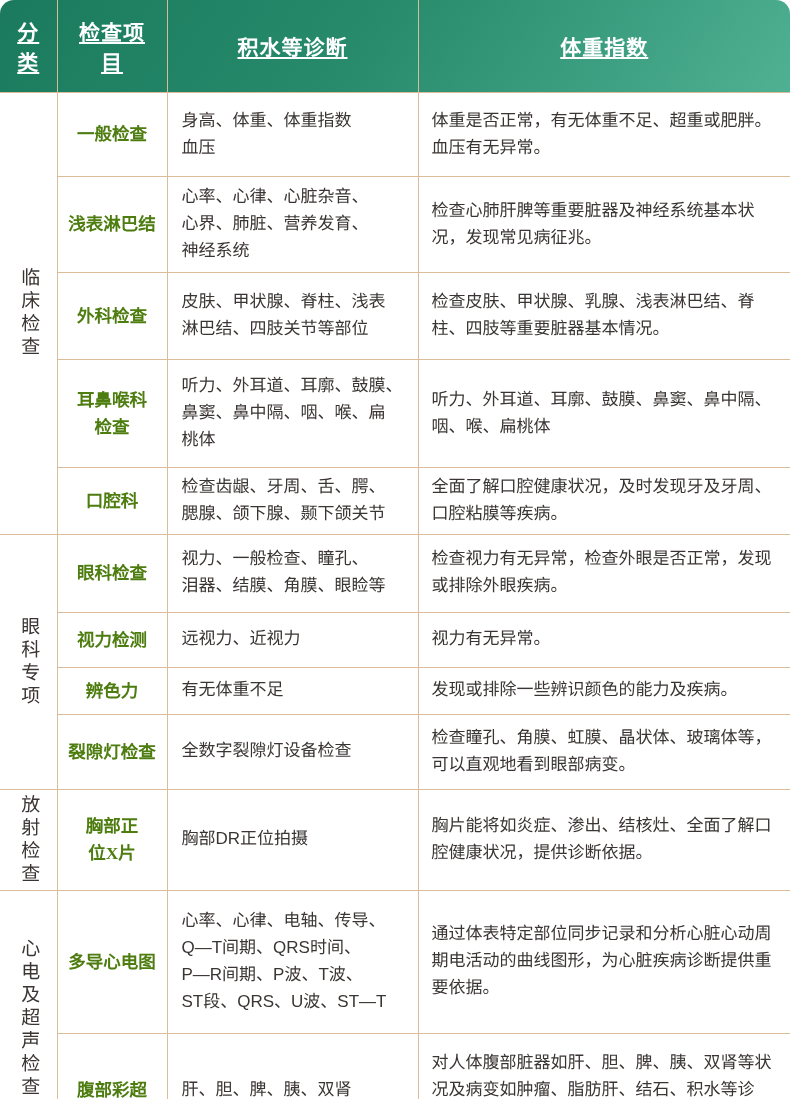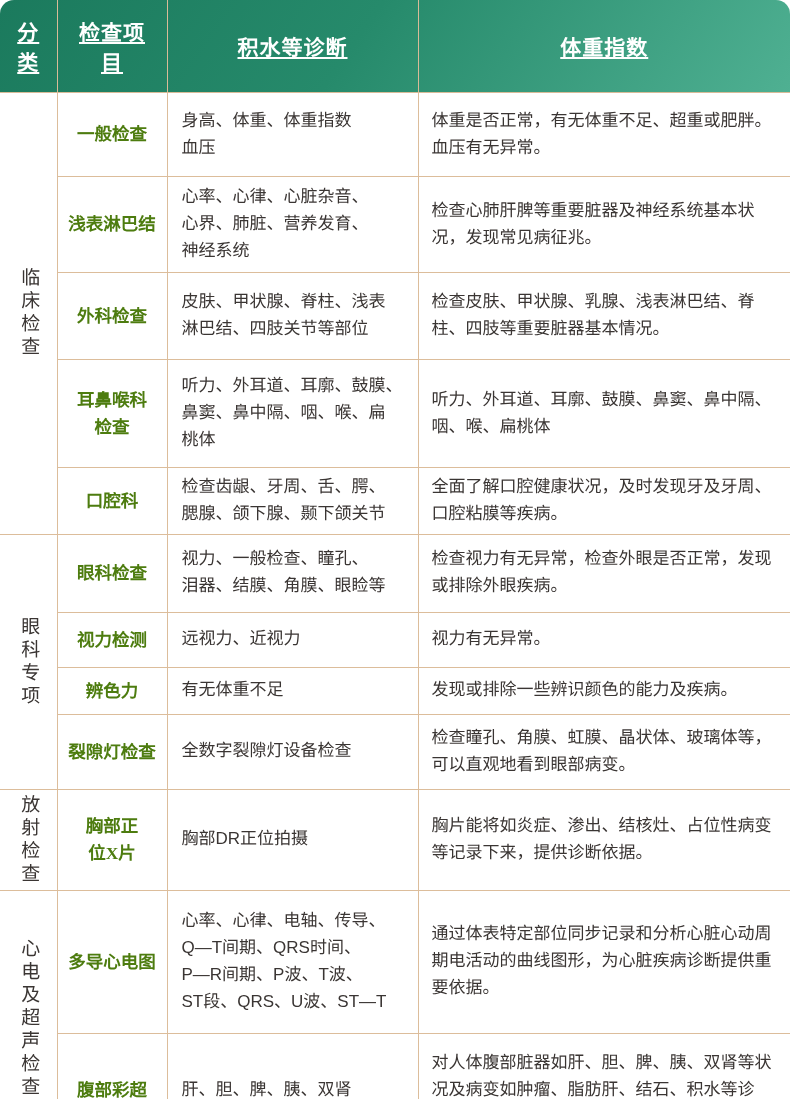--- a/index.html
+++ b/index.html
@@ -164,21 +164,21 @@
         <td class="item-cell">裂隙灯检查</td>
         <td class="cont-cell">全数字裂隙灯设备检查</td>
         <td class="clin-cell">检查瞳孔、角膜、虹膜、晶状体、玻璃体等，可以直观地看到眼部病变。</td>
       </tr>
 
       <tr style="height:95px;">
         <td class="cat-cell" rowspan="1">放射检查</td>
         <td class="item-cell">胸部正
 位X片</td>
         <td class="cont-cell">胸部DR正位拍摄</td>
-        <td class="clin-cell">胸片能将如炎症、渗出、结核灶、占位性病变等记录下来，提供诊断依据。</td>
+        <td class="clin-cell">胸片能将如炎症、渗出、结核灶、全面了解口腔健康状况，提供诊断依据。</td>
       </tr>
 
       <tr style="height:143px;">
         <td class="cat-cell" rowspan="2">心电及超声检查</td>
         <td class="item-cell">多导心电图</td>
         <td class="cont-cell">心率、心律、电轴、传导、
 Q—T间期、QRS时间、
 P—R间期、P波、T波、
 ST段、QRS、U波、ST—T</td>
         <td class="clin-cell">通过体表特定部位同步记录和分析心脏心动周期电活动的曲线图形，为心脏疾病诊断提供重要依据。</td>

